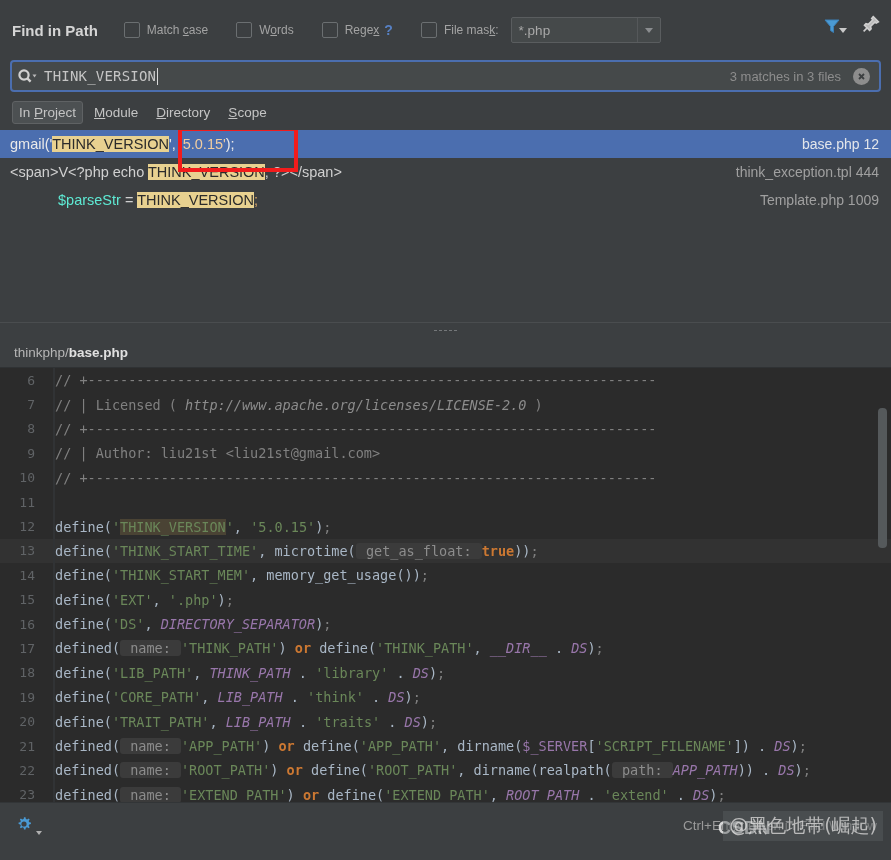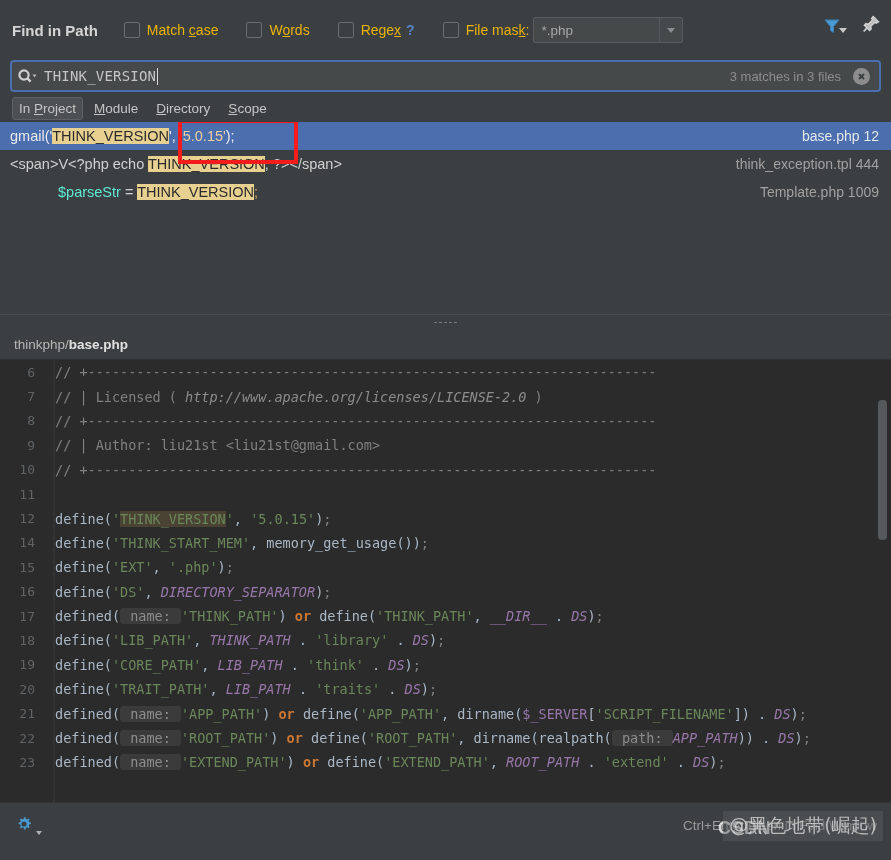--- a/index.html
+++ b/index.html
@@ -41,22 +41,22 @@
   .chkbox {
     width: 14px; height: 14px;
     border: 1px solid #6b6f71;
     background: #3c3f41;
     border-radius: 2px;
     margin-right: 7px;
     display: inline-block;
     flex: none;
   }
   .chk-label {
-    font-size: 14px;
-    color: #eab308;
+    font-size: 12px;
+    color: #a3a3a3;
   }
   .chk-label .mn { text-decoration: underline; }
   .q-mark {
     color: #5781c4;
     font-size: 14px;
     margin-left: 5px;
     font-weight: bold;
   }
   .mask-field {
     width: 150px;
@@ -153,21 +153,21 @@
     background: #8d8d8d;
     display: flex;
     align-items: center;
     justify-content: center;
   }
 
   
   .scopetabs {
     display: flex;
     align-items: center;
-    height: 30px;
+    height: 38px;
     padding: 2px 0 0 12px;
     box-sizing: border-box;
     gap: 4px;
   }
   .scopetab {
     font-size: 13.5px;
     color: #c4c4c4;
     padding: 4px 7px;
     border-radius: 3px;
     white-space: nowrap;
@@ -371,21 +371,21 @@
     <span class="chkbox"></span>
     <span class="chk-label"><span>W</span><span class="mn">o</span><span>rds</span></span>
   </div>
 
   <div class="chk-group">
     <span class="chkbox"></span>
     <span class="chk-label"><span>Rege</span><span class="mn">x</span><span></span></span>
     <span class="q-mark">?</span>
   </div>
 
-  <div class="chk-group" style="margin-right:2px">
+  <div class="chk-group" style="margin-right:10px">
     <span class="chkbox"></span>
     <span class="chk-label"><span>File mas</span><span class="mn">k</span><span>:</span></span>
   </div>
 
   <div class="mask-field">
     <div class="mask-value">*.php</div>
     <div class="mask-arrow">
       <span class="tri-down"></span>
     </div>
   </div>
@@ -464,20 +464,21 @@
 <div class="code-area">
   <div class="gutter-bar"></div>
   <div id="code-lines">
       <div class="code-line"><span class="ln">6</span><span class="code-txt"><span class="c-cmt">// +----------------------------------------------------------------------</span></span></div>
       <div class="code-line"><span class="ln">7</span><span class="code-txt"><span class="c-cmt">// | Licensed ( </span><span class="c-cmt-u">http://www.apache.org/licenses/LICENSE-2.0</span><span class="c-cmt"> )</span></span></div>
       <div class="code-line"><span class="ln">8</span><span class="code-txt"><span class="c-cmt">// +----------------------------------------------------------------------</span></span></div>
       <div class="code-line"><span class="ln">9</span><span class="code-txt"><span class="c-cmt">// | Author: liu21st &lt;</span><span class="c-cmt">liu21st@gmail.com</span><span class="c-cmt">&gt;</span></span></div>
       <div class="code-line"><span class="ln">10</span><span class="code-txt"><span class="c-cmt">// +----------------------------------------------------------------------</span></span></div>
       <div class="code-line"><span class="ln">11</span><span class="code-txt"><span class="c-punct"></span></span></div>
       <div class="code-line"><span class="ln">12</span><span class="code-txt"><span class="c-fn">define(</span><span class="c-str">'</span><span class="c-str usage-hl">THINK_VERSION</span><span class="c-str">'</span><span class="c-punct">, </span><span class="c-str">'5.0.15'</span><span class="c-punct">)</span><span class="c-semi">;</span></span></div>
+      <div class="code-line hl-line"><span class="ln">13</span><span class="code-txt"><span class="c-fn">define(</span><span class="c-str">'THINK_START_TIME'</span><span class="c-punct">, microtime(</span><span class="c-hint"> get_as_float: </span><span class="c-kw">true</span><span class="c-punct">))</span><span class="c-semi">;</span></span></div>
       <div class="code-line"><span class="ln">14</span><span class="code-txt"><span class="c-fn">define(</span><span class="c-str">'THINK_START_MEM'</span><span class="c-punct">, memory_get_usage())</span><span class="c-semi">;</span></span></div>
       <div class="code-line"><span class="ln">15</span><span class="code-txt"><span class="c-fn">define(</span><span class="c-str">'EXT'</span><span class="c-punct">, </span><span class="c-str">'.php'</span><span class="c-punct">)</span><span class="c-semi">;</span></span></div>
       <div class="code-line"><span class="ln">16</span><span class="code-txt"><span class="c-fn">define(</span><span class="c-str">'DS'</span><span class="c-punct">, </span><span class="c-const">DIRECTORY_SEPARATOR</span><span class="c-punct">)</span><span class="c-semi">;</span></span></div>
       <div class="code-line"><span class="ln">17</span><span class="code-txt"><span class="c-fn">defined(</span><span class="c-hint"> name: </span><span class="c-str">'THINK_PATH'</span><span class="c-punct">) </span><span class="c-kw">or</span><span class="c-fn"> define(</span><span class="c-str">'THINK_PATH'</span><span class="c-punct">, </span><span class="c-const">__DIR__</span><span class="c-punct"> . </span><span class="c-const">DS</span><span class="c-punct">)</span><span class="c-semi">;</span></span></div>
       <div class="code-line"><span class="ln">18</span><span class="code-txt"><span class="c-fn">define(</span><span class="c-str">'LIB_PATH'</span><span class="c-punct">, </span><span class="c-const">THINK_PATH</span><span class="c-punct"> . </span><span class="c-str">'library'</span><span class="c-punct"> . </span><span class="c-const">DS</span><span class="c-punct">)</span><span class="c-semi">;</span></span></div>
       <div class="code-line"><span class="ln">19</span><span class="code-txt"><span class="c-fn">define(</span><span class="c-str">'CORE_PATH'</span><span class="c-punct">, </span><span class="c-const">LIB_PATH</span><span class="c-punct"> . </span><span class="c-str">'think'</span><span class="c-punct"> . </span><span class="c-const">DS</span><span class="c-punct">)</span><span class="c-semi">;</span></span></div>
       <div class="code-line"><span class="ln">20</span><span class="code-txt"><span class="c-fn">define(</span><span class="c-str">'TRAIT_PATH'</span><span class="c-punct">, </span><span class="c-const">LIB_PATH</span><span class="c-punct"> . </span><span class="c-str">'traits'</span><span class="c-punct"> . </span><span class="c-const">DS</span><span class="c-punct">)</span><span class="c-semi">;</span></span></div>
       <div class="code-line"><span class="ln">21</span><span class="code-txt"><span class="c-fn">defined(</span><span class="c-hint"> name: </span><span class="c-str">'APP_PATH'</span><span class="c-punct">) </span><span class="c-kw">or</span><span class="c-fn"> define(</span><span class="c-str">'APP_PATH'</span><span class="c-punct">, dirname(</span><span class="c-var">$_SERVER</span><span class="c-punct">[</span><span class="c-str">'SCRIPT_FILENAME'</span><span class="c-punct">]) . </span><span class="c-const">DS</span><span class="c-punct">)</span><span class="c-semi">;</span></span></div>
       <div class="code-line"><span class="ln">22</span><span class="code-txt"><span class="c-fn">defined(</span><span class="c-hint"> name: </span><span class="c-str">'ROOT_PATH'</span><span class="c-punct">) </span><span class="c-kw">or</span><span class="c-fn"> define(</span><span class="c-str">'ROOT_PATH'</span><span class="c-punct">, dirname(realpath(</span><span class="c-hint"> path: </span><span class="c-const">APP_PATH</span><span class="c-punct">)) . </span><span class="c-const">DS</span><span class="c-punct">)</span><span class="c-semi">;</span></span></div>
       <div class="code-line"><span class="ln">23</span><span class="code-txt"><span class="c-fn">defined(</span><span class="c-hint"> name: </span><span class="c-str">'EXTEND_PATH'</span><span class="c-punct">) </span><span class="c-kw">or</span><span class="c-fn"> define(</span><span class="c-str">'EXTEND_PATH'</span><span class="c-punct">, </span><span class="c-const">ROOT_PATH</span><span class="c-punct"> . </span><span class="c-str">'extend'</span><span class="c-punct"> . </span><span class="c-const">DS</span><span class="c-punct">)</span><span class="c-semi">;</span></span></div>

